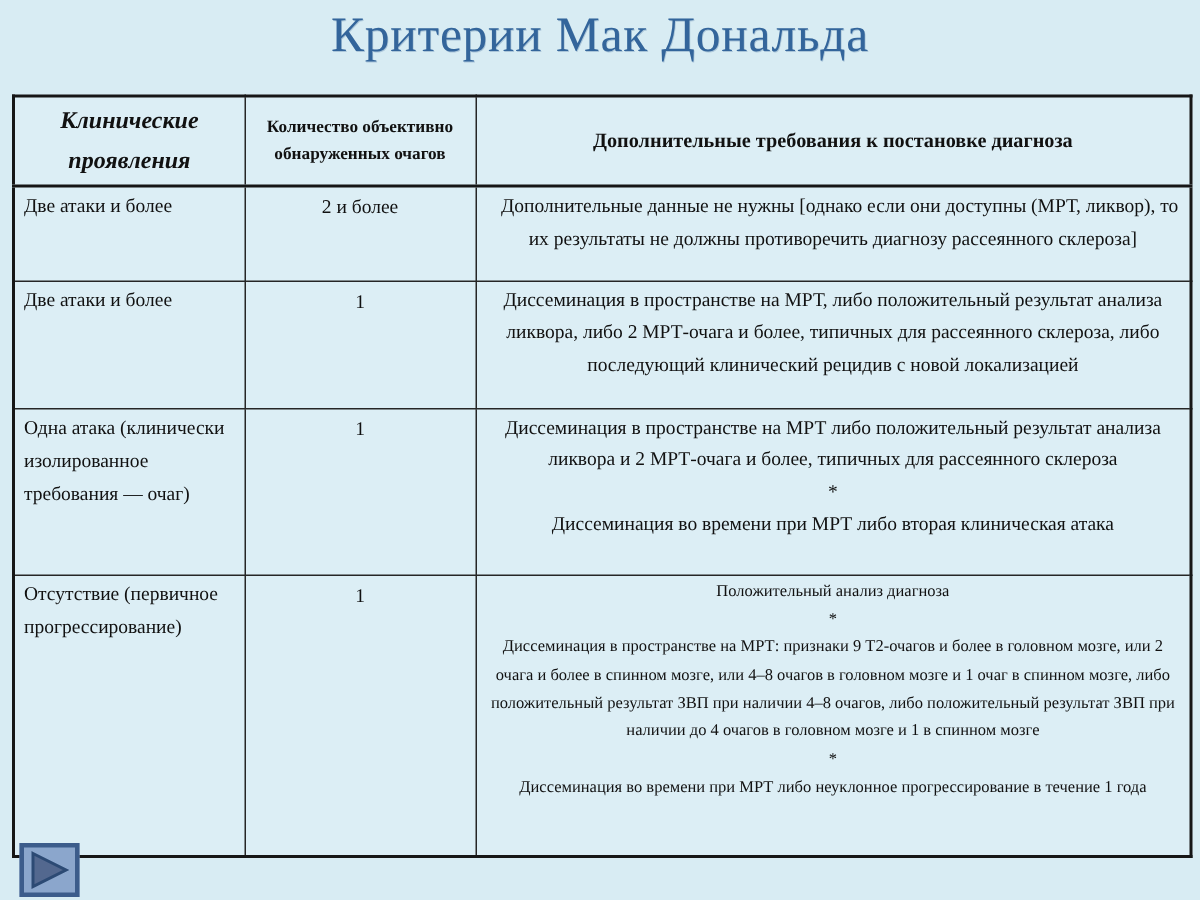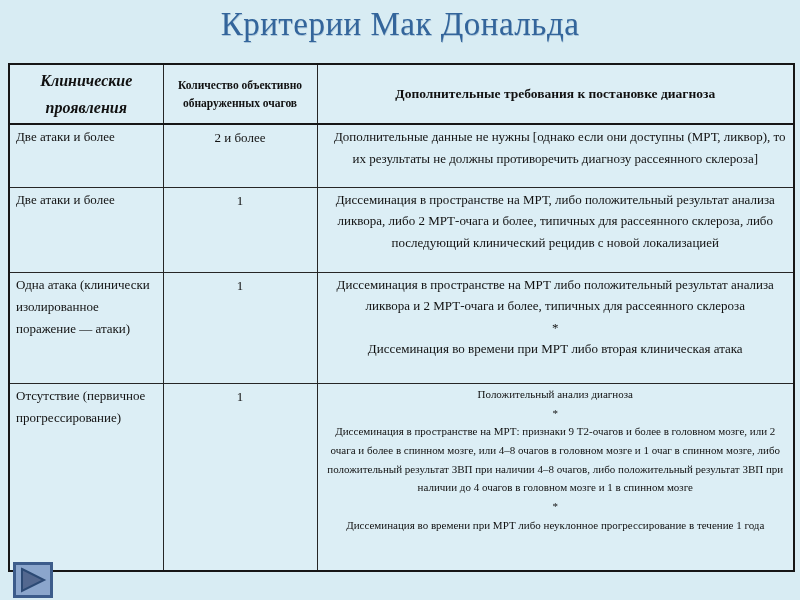--- a/index.html
+++ b/index.html
@@ -131,21 +131,21 @@
         </td>
       </tr>
       <tr style="height:85px">
         <td class="c-clinical">Две атаки и более</td>
         <td class="c-count">1</td>
         <td class="c-req">
           <p>Диссеминация в пространстве на МРТ, либо положительный результат анализа ликвора, либо 2 МРТ-очага и более, типичных для рассеянного склероза, либо последующий клинический рецидив с новой локализацией</p>
         </td>
       </tr>
       <tr style="height:111px">
-        <td class="c-clinical">Одна атака (клинически изолированное поражение — атаки)</td>
+        <td class="c-clinical">Одна атака (клинически изолированное требования — очаг)</td>
         <td class="c-count">1</td>
         <td class="c-req">
           <p>Диссеминация в пространстве на МРТ либо положительный результат анализа ликвора и 2 МРТ-очага и более, типичных для рассеянного склероза</p>
           <p>*</p>
           <p>Диссеминация во времени при МРТ либо вторая клиническая атака</p>
         </td>
       </tr>
       <tr style="height:188px" class="row-progression">
         <td class="c-clinical">Отсутствие (первичное прогрессирование)</td>
         <td class="c-count">1</td>

